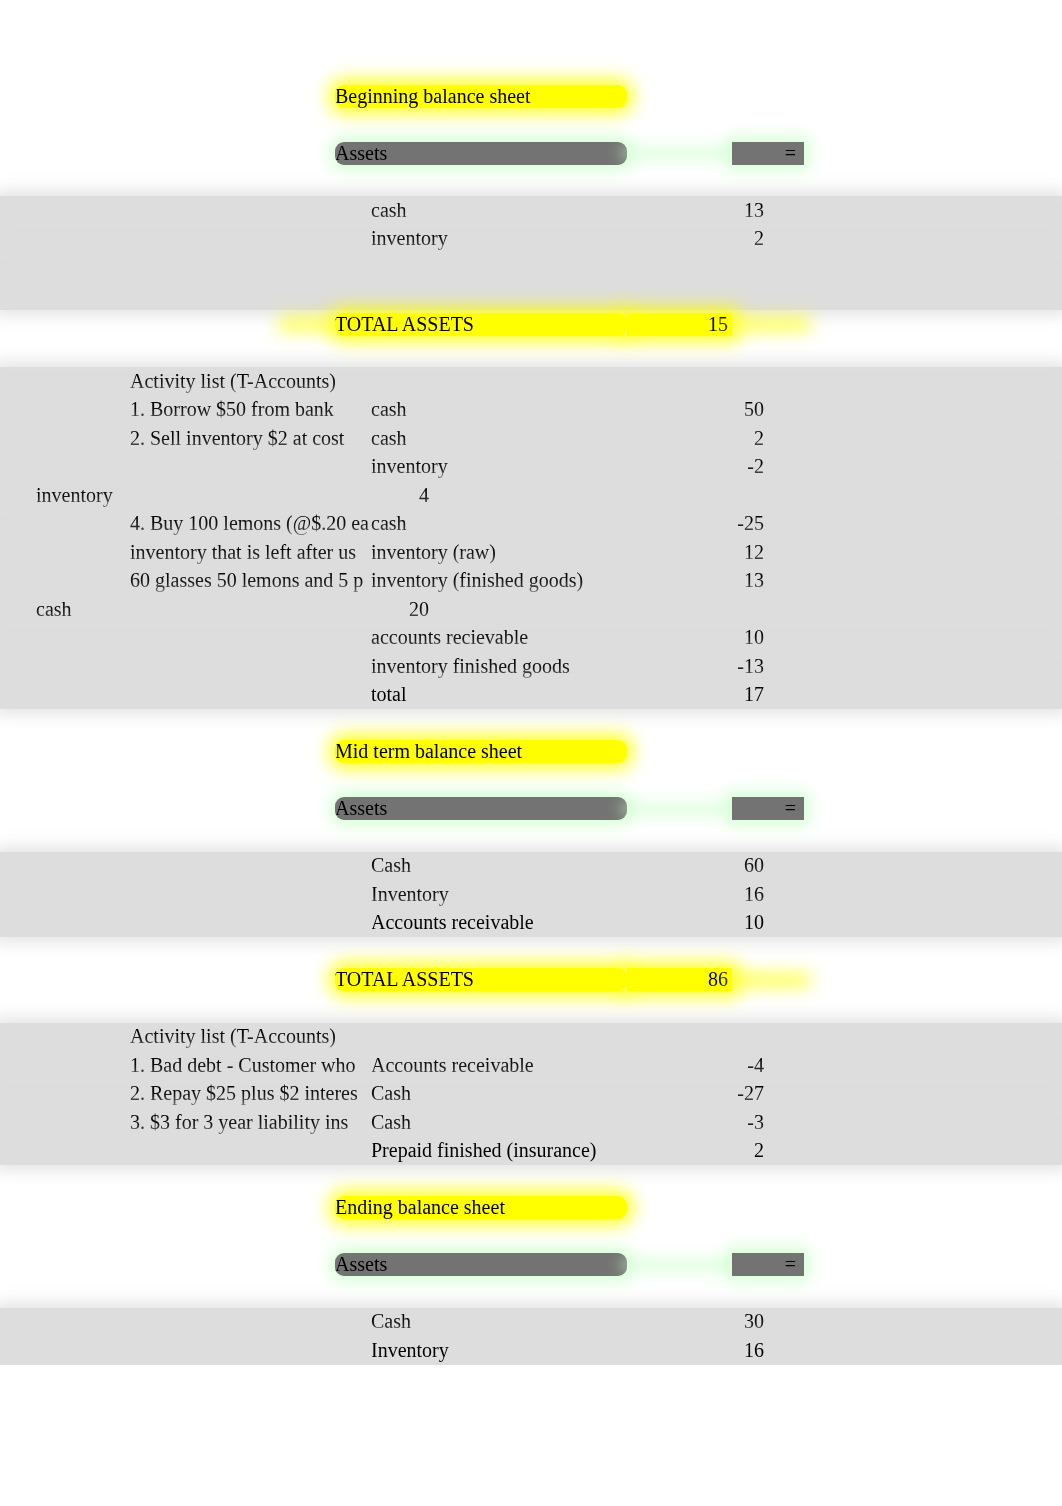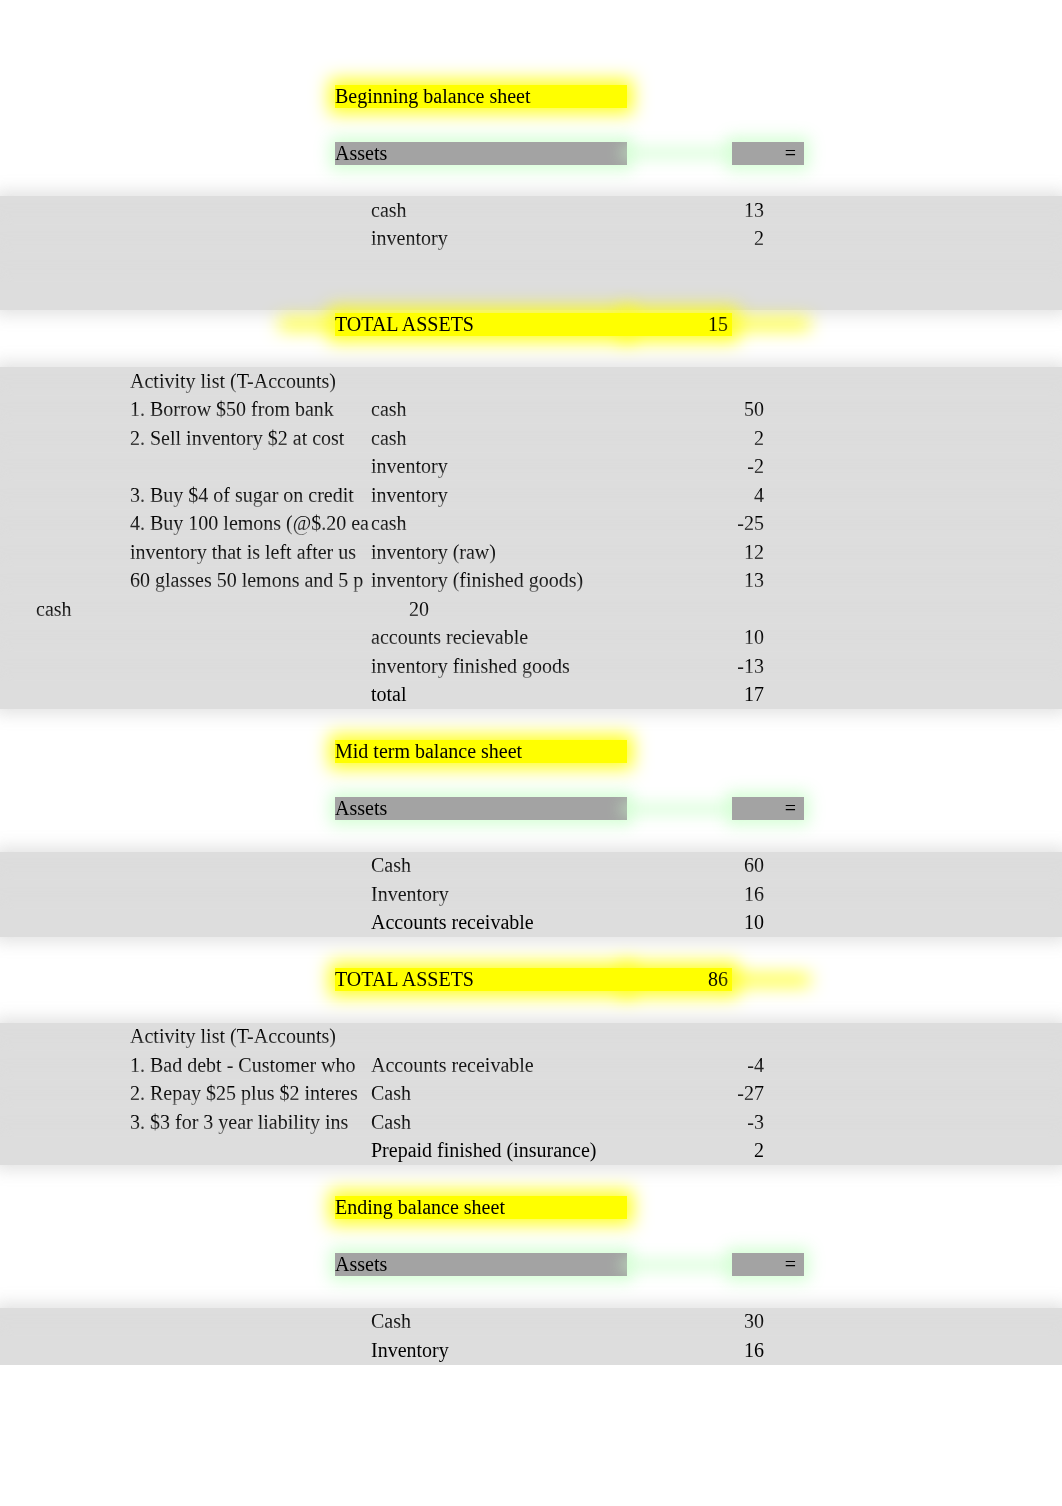--- a/index.html
+++ b/index.html
@@ -26,41 +26,42 @@
     padding-left: 50px;
     box-sizing: border-box;
     white-space: nowrap;
     overflow: hidden;
     margin-left: 44px;
   }
   .colB {
     width: 292px;
     box-sizing: border-box;
     overflow: hidden;
+    border-radius: 9px;
   }
   .colC {
     width: 105px;
     text-align: right;
     box-sizing: border-box;
     padding-right: 4px;
   }
   .colD {
     width: 72px;
     text-align: right;
     box-sizing: border-box;
     padding-right: 8px;
   }
   .hl-yellow {
     background: #ffff00;
     box-shadow: 0 0 18px 6px rgba(255,255,0,0.85);
     position: relative;
     z-index: 1;
   }
   .hl-green {
-    background: #a3a3a3;
+    background: #737373;
     box-shadow: 0 0 16px 5px rgba(204,255,204,0.85);
     position: relative;
     z-index: 1;
   }
   .hl-gray {
     background: #dddddd;
     box-shadow: 0 0 16px 5px rgba(221,221,221,0.85);
     position: relative;
     z-index: 0;
     padding-left: 36px;
@@ -144,21 +145,20 @@
     <div class="colC">2</div>
     <div class="colD"></div>
   </div>
   <div class="row hl-gray">
     <div class="colA"></div>
     <div class="colB">inventory</div>
     <div class="colC">-2</div>
     <div class="colD"></div>
   </div>
   <div class="row hl-gray">
-    <div class="colA">3. Buy $4 of sugar on credit</div>
     <div class="colB">inventory</div>
     <div class="colC">4</div>
     <div class="colD"></div>
   </div>
   <div class="row hl-gray">
     <div class="colA">4. Buy 100 lemons (@$.20 ea</div>
     <div class="colB">cash</div>
     <div class="colC">-25</div>
     <div class="colD"></div>
   </div>

